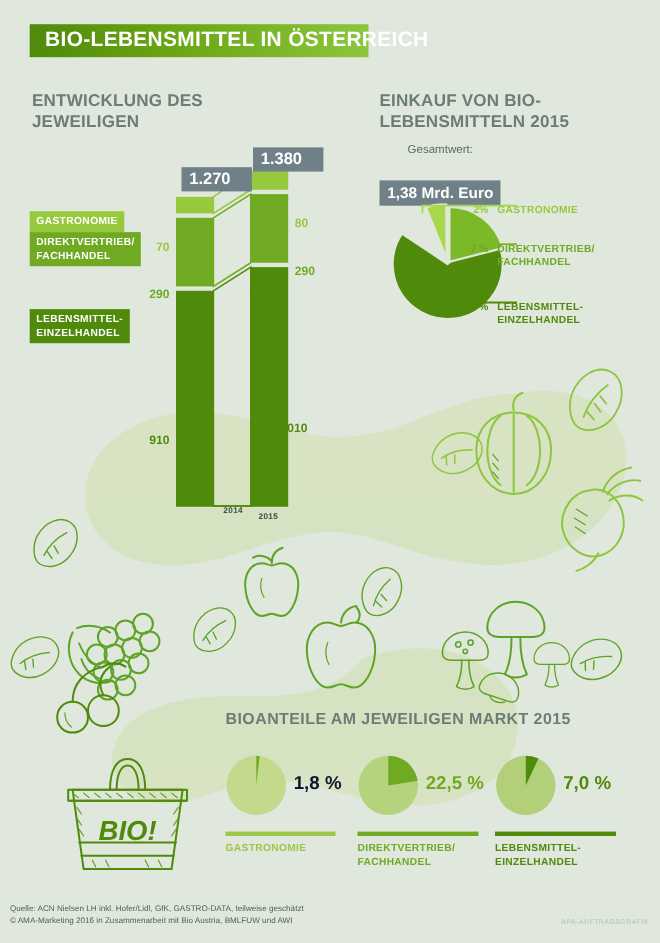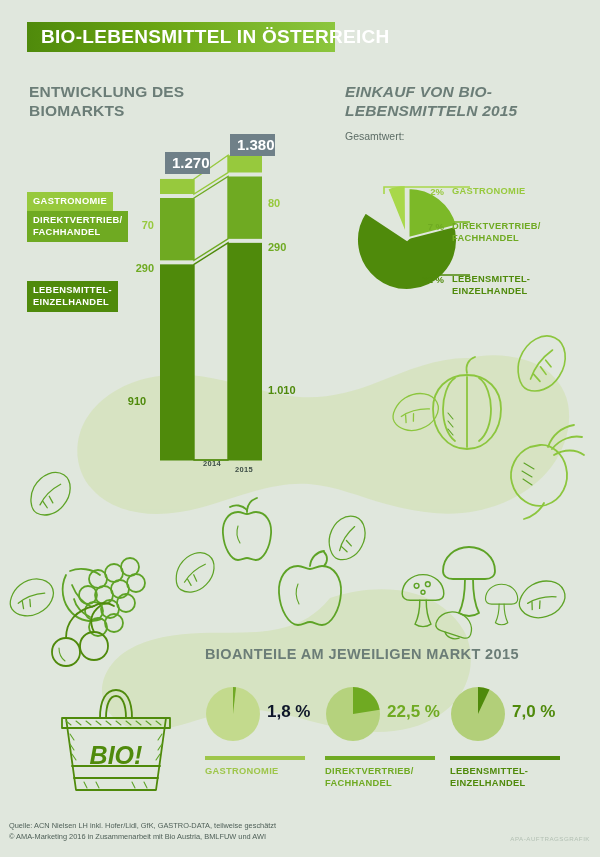--- a/index.html
+++ b/index.html
@@ -41,21 +41,21 @@
   
   .sec-head {
     position: absolute;
     color: #6b7d77;
     font-size: 15.5px;
     font-weight: bold;
     line-height: 19px;
     letter-spacing: 0.2px;
   }
   #head-left  { left: 29px;  top: 82px;  width: 250px; }
-  #head-right { left: 345px; top: 82px;  width: 250px; font-style: italic; }
+  #head-right { left: 345px; top: 82px;  width: 250px; }
 
   .sub-note {
     position: absolute;
     left: 29px; top: 131px;
     color: #5d6d66;
     font-size: 9.2px;
     line-height: 11.5px;
     width: 200px;
   }
 
@@ -72,21 +72,21 @@
     white-space: nowrap;
   }
 
   
   #barchart { position: absolute; left: 120px; top: 140px; width: 200px; height: 340px; }
 
   .total-chip {
     position: absolute;
     background: #6f8088; color: #ffffff;
     font-size: 15px; font-weight: bold;
-    padding: 2px 0 3px 7px;
+    padding: 2px 19px 3px 7px;
     white-space: nowrap;
   }
   #chip-2014 { left: 45px; top: 12px; }
   #chip-2015 { left: 110px; top: -6px; }
 
   .bar-val {
     position: absolute;
     font-size: 11px; font-weight: bold;
     white-space: nowrap;
     margin-top: 40px;
@@ -319,25 +319,26 @@
       <path class="inkthin" stroke="#4f8a0b" d="M28 56l4 6M28 66l4 6M30 76l4 6M120 56l-4 6M120 66l-4 6M118 76l-4 6M42 104l3 6M54 104l3 6M90 104l3 6M102 104l3 6"></path>
       <path class="inkthin" stroke="#4f8a0b" d="M24 43l5 4M34 43l5 4M44 43l5 4M54 43l5 4M64 43l5 4M74 43l5 4M84 43l5 4M94 43l5 4M104 43l5 4M114 43l5 4"></path>
       <text x="74" y="86" font-family="'Liberation Sans', sans-serif" font-size="25" font-weight="bold" fill="#4f8a0b" text-anchor="middle" font-style="italic">BIO!</text>
     </g>
   </svg>
 
   <div class="title-banner">
     <span>BIO-LEBENSMITTEL IN ÖSTERREICH</span>
   </div>
 
-  <div class="sec-head" id="head-left">ENTWICKLUNG DES BIOMARKTS</div>
+  <div class="sec-head" id="head-left">ENTWICKLUNG DES JEWEILIGEN</div>
 
   <div class="sec-head" id="head-right">EINKAUF VON BIO-LEBENSMITTELN 2015</div>
   <div class="gesamt-row">
     <span class="gesamt-label">Gesamtwert:</span>
+    <span class="gesamt-chip">1,38 Mrd. Euro</span>
   </div>
 
   <div class="leg-chip" id="leg-gas">GASTRONOMIE</div>
   <div class="leg-chip" id="leg-dir">DIREKTVERTRIEB/
 FACHHANDEL</div>
   <div class="leg-chip" id="leg-leh">LEBENSMITTEL-
 EINZELHANDEL</div>
 
   <div id="barchart">
     <svg id="bar-svg" width="200" height="340" viewBox="0 0 200 340">
@@ -352,22 +353,22 @@
         <path d="M74 124.35 L108 102.85 L108 320 L74 320 Z" fill="none" stroke="#4f8a0b" stroke-width="1.4"></path>
         <line x1="40" y1="320" x2="142" y2="320" stroke="#4f8a0b" stroke-width="1.2"></line>
       </svg>
     <div class="total-chip" id="chip-2014">1.270</div>
     <div class="total-chip" id="chip-2015">1.380</div>
     <div id="bar-labels">
         <div class="bar-val" style="color: rgb(151, 201, 61); top: 39.475px; left: 0px; text-align: right; width: 34px;">70</div>
         <div class="bar-val" style="color: rgb(151, 201, 61); top: 16.9px; left: 148px;">80</div>
         <div class="bar-val" style="color: rgb(111, 170, 34); top: 82.175px; left: 0px; text-align: right; width: 34px;">290</div>
         <div class="bar-val" style="color: rgb(111, 170, 34); top: 60.675px; left: 148px;">290</div>
-        <div class="bar-val" style="color: rgb(79, 138, 11); top: 215.175px; left: 0px; text-align: center; width: 34px;">910</div>
-        <div class="bar-val" style="color: rgb(79, 138, 11); top: 204.425px; left: 148px;">1.010</div>
+        <div class="bar-val" style="color: rgb(79, 138, 11); top: 215.175px; left: 0px; text-align: right; width: 34px;">910</div>
+        <div class="bar-val" style="color: rgb(79, 138, 11); top: 204.425px; left: 132px;">1.010</div>
         <div class="axis-lbl" style="left: 47px; top: 319px; margin-left: 36px;">2014</div>
         <div class="axis-lbl" style="left: 115px; top: 325px;">2015</div>
       </div>
   </div>
 
   <svg id="main-pie" style="position:absolute;left:352px;top:185px;" width="110" height="110" viewBox="0 0 110 110">
       <path d="M55 55 L92.15724127386972 21.543469682057086 A50 50 0 1 1 13.353937964495003 27.330422537832824 Z" fill="#4f8a0b" stroke="#e0e7dd" stroke-width="2"></path>
       <path d="M56.53226763413244 53.02461246906078 L56.53226763413244 3.024612469060777 A50 50 0 0 1 104.961425690564 40.59011811081803 Z" fill="#7cb928" stroke="#e0e7dd" stroke-width="2"></path>
       <path d="M54.02882824390014 50.09522422325404 L35.29849857310454 3.73603149491467 A50 50 0 0 1 53.679765229002065 0.09644268798430744 Z" fill="#a8d84a" stroke="#e0e7dd" stroke-width="2"></path>
     </svg>

